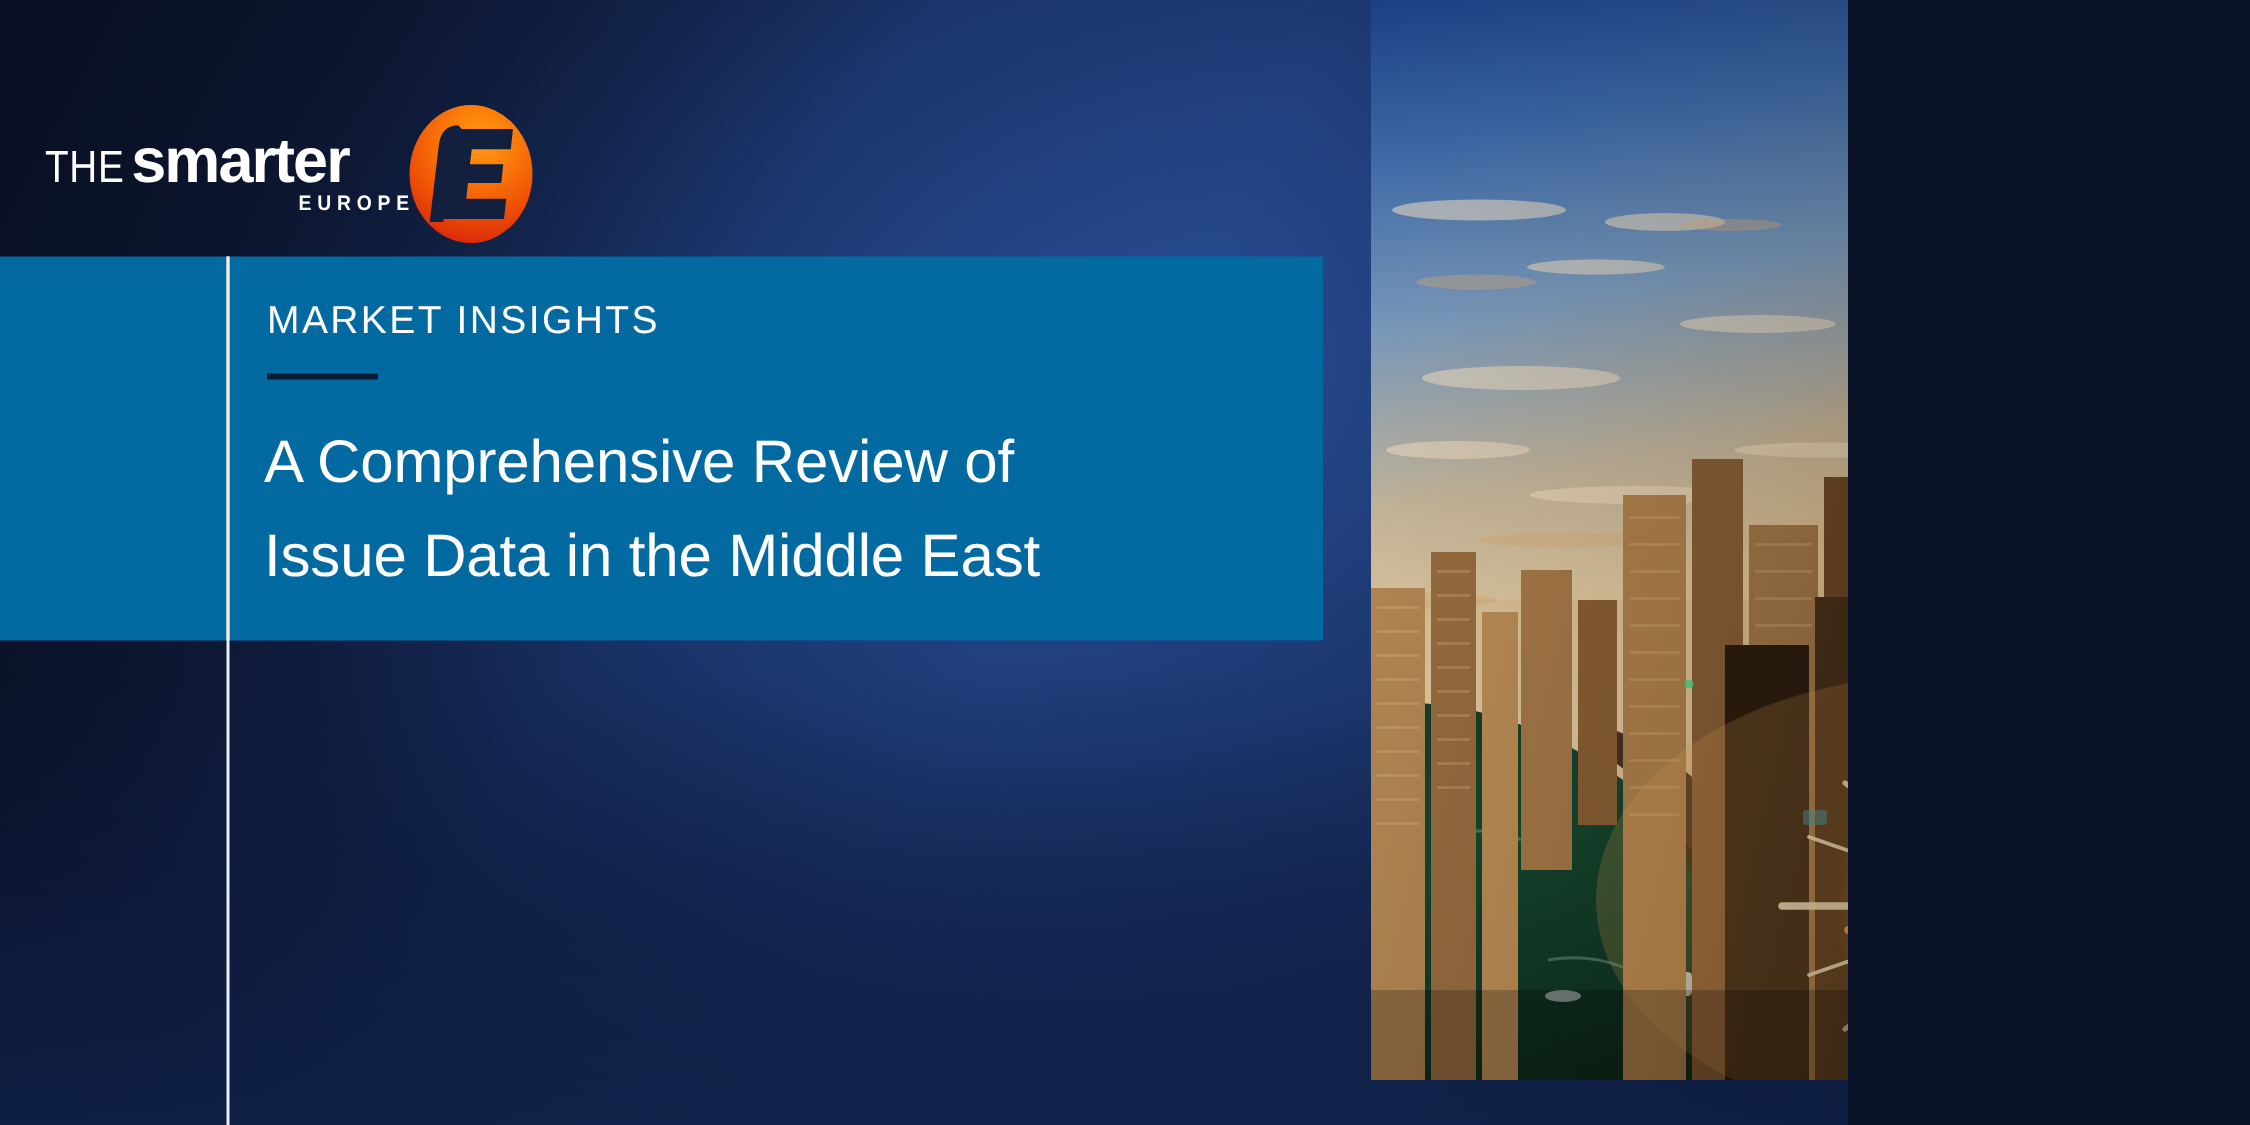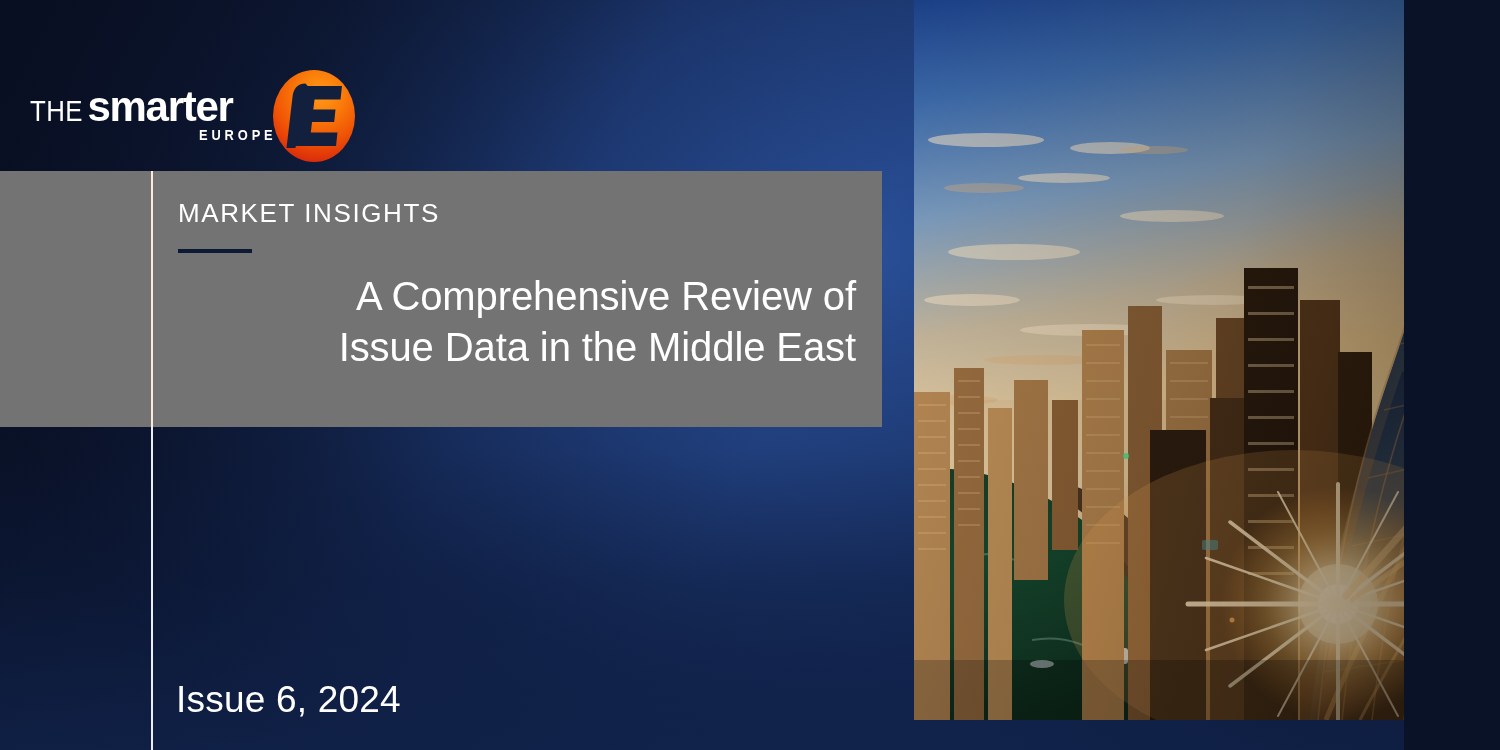--- a/index.html
+++ b/index.html
@@ -8,25 +8,24 @@
   html, body {
     width: 1500px;
     height: 750px;
     overflow: hidden;
     background: #0a1228;
     font-family: "Liberation Sans", sans-serif;
   }
 
   .cover {
     position: relative;
-    width: 1404px;
+    width: 1232px;
     height: 750px;
     overflow: hidden;
     background: #102css;
-    text-align: right;
   }
 
   
   .bg-base {
     position: absolute;
     inset: 0;
     background: #0a1228;
   }
   .bg-sweep {
     position: absolute;
@@ -130,21 +129,21 @@
     width: 100%; height: 100%;
   }
 
   
   .banner {
     position: absolute;
     left: 0;
     top: 171px;
     width: 882px;
     height: 256px;
-    background: #737373;
+    background: #0369a1;
   }
   .eyebrow {
     position: absolute;
     left: 178px;
     top: 27px;
     color: #ffffff;
     font-size: 26px;
     font-weight: 400;
     letter-spacing: 1.6px;
     white-space: nowrap;
@@ -161,21 +160,21 @@
     position: absolute;
     left: 176px;
     top: 100px;
     width: 680px;
     color: #ffffff;
     font-size: 40px;
     font-weight: 400;
     line-height: 1.28;
     letter-spacing: -0.1px;
   }
-  .headline-line { display: block; white-space: nowrap; }
+  .headline-line { display: block; white-space: nowrap; margin-top: 12px; }
 
   
   .vrule {
     position: absolute;
     left: 151px;
     top: 171px;
     width: 2px;
     height: 579px;
     background: #e9eef7;
   }
@@ -256,21 +255,20 @@
     <div class="eyebrow-rule"></div>
     <div class="headline">
       <span class="headline-line">A Comprehensive Review of</span>
       <span class="headline-line">Issue Data in the Middle East</span>
     </div>
   </div>
 
   <div class="vrule"></div>
   <div class="vrule-over-banner"></div>
 
-  <div class="issue">Issue 6, 2024</div>
 
   <div class="photo">
     <svg viewBox="0 0 586 720" preserveAspectRatio="xMidYMid slice">
       <defs>
         <linearGradient id="sky" x1="0" y1="0" x2="0.15" y2="1">
           <stop offset="0%" stop-color="#1b3f86"></stop>
           <stop offset="14%" stop-color="#3c69a8"></stop>
           <stop offset="30%" stop-color="#7c9cbe"></stop>
           <stop offset="46%" stop-color="#c8b99e"></stop>
           <stop offset="58%" stop-color="#e8cfa4"></stop>

